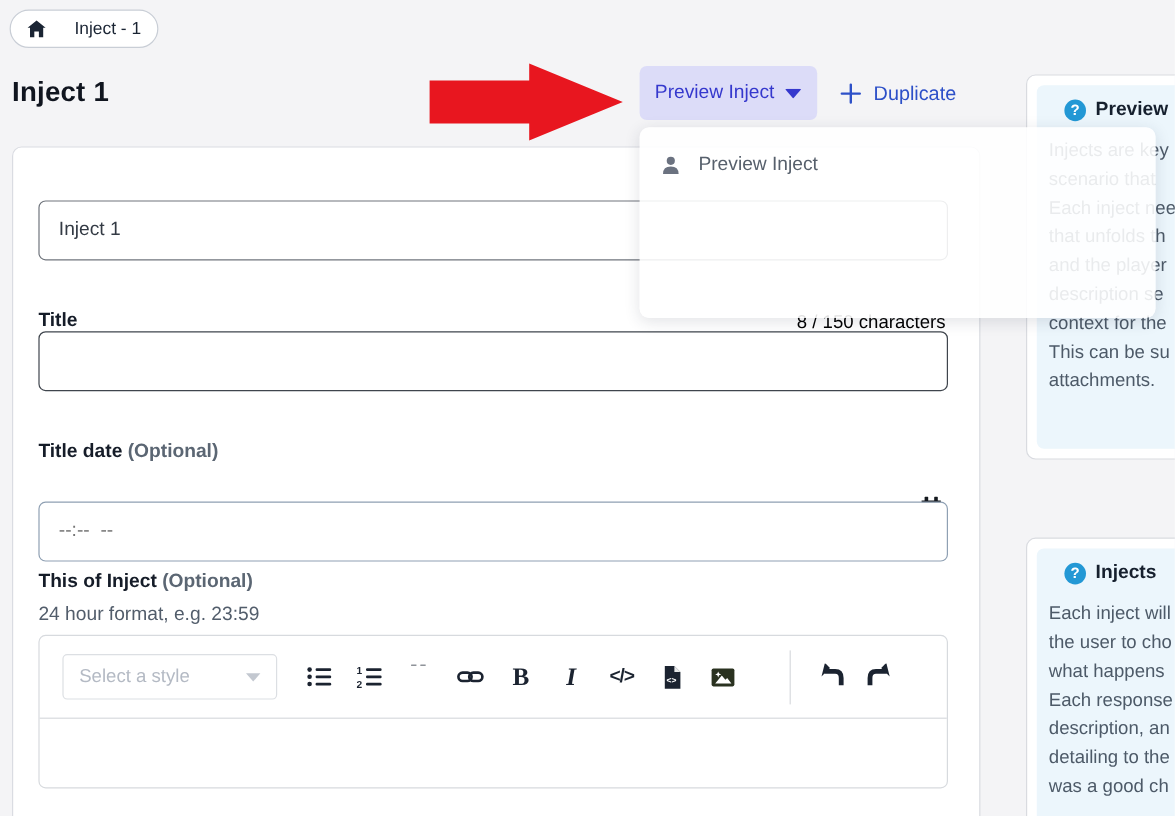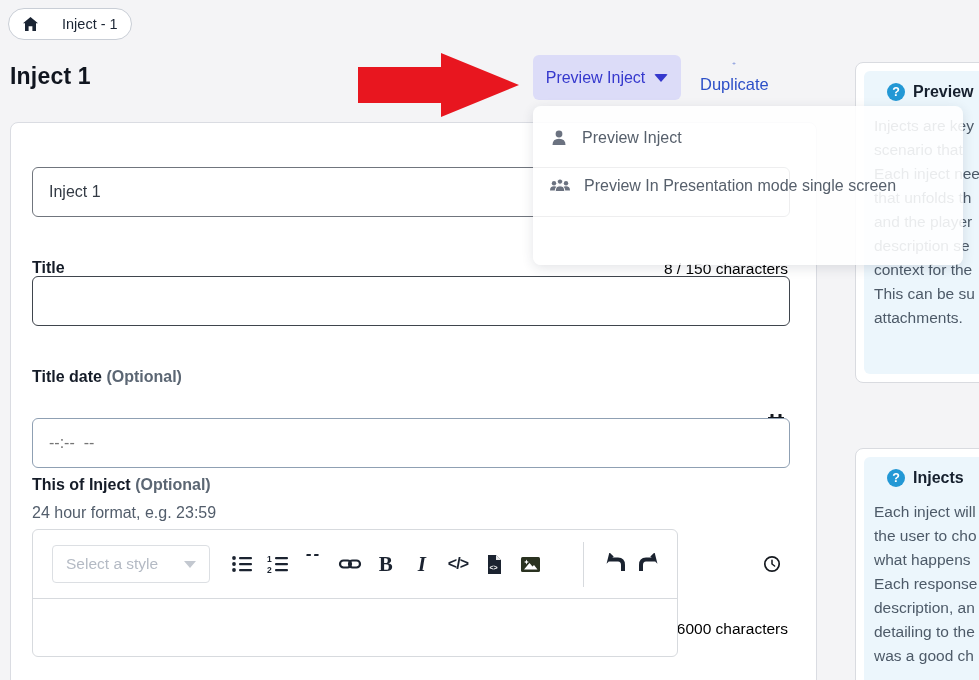--- a/index.html
+++ b/index.html
@@ -13,39 +13,39 @@
   .chip-label { font-size:14.5px; font-weight:500; color:#1a2433;margin-left:16px; }
 
   
   .page-title { position:absolute; left:10px; top:63px; font-size:23px; font-weight:700; color:#10151f; letter-spacing:.2px; }
 
   
   .preview-btn { position:absolute; left:533px; top:55px; width:148px; height:45px; background:#dcdcf8; border:none;
                  border-radius:6px; display:flex; align-items:center; justify-content:center; gap:9px; cursor:pointer; }
   .preview-btn span { font-size:16px; color:#3538cd; font-weight:500; }
   .caret-down { width:0; height:0; border-left:7px solid transparent; border-right:7px solid transparent; border-top:8px solid #3538cd; border-radius:2px; }
-  .dup-btn { position:absolute; left:700px; top:62px; height:32px; display:flex; align-items:center; gap:10px; background:none; border:none; cursor:pointer;flex-direction:column; }
+  .dup-btn { position:absolute; left:700px; top:62px; height:32px; display:flex; align-items:center; gap:10px; background:none; border:none; cursor:pointer; }
   .dup-btn span { font-size:16.5px; color:#2d50c8; font-weight:500; }
 
   
   .red-arrow { position:absolute; left:356px; top:50px; }
 
   
   .main-card { position:absolute; left:10px; top:122px; width:807px; height:600px; background:#fff;
                border:1px solid #dadce2; border-radius:8px 8px 0 0; }
   .f-label { position:absolute; left:21px; font-size:16px; font-weight:700; color:#151c28; }
   .f-label .opt { font-weight:700; color:#5b6673; }
   .f-input { position:absolute; left:21px; width:758px; height:50px; border-radius:6px; background:#fff;
              font-family:"Liberation Sans",sans-serif; font-size:16px; color:#333a44; padding:0 16px; outline:none; }
   .counter { position:absolute; right:28px; font-size:15.5px; color:#000000; }
   .hint { position:absolute; left:21px; font-size:16px; color:#525d6b; }
   .icon-in-field { position:absolute; }
 
   
-  .editor { position:absolute; left:21px; top:406px; width:646px; height:128px; border:1px solid #d7dade; border-radius:6px; background:#fff; }
+  .editor { position:absolute; left:21px; top:406px; width:758px; height:128px; border:1px solid #d7dade; border-radius:6px; background:#fff; }
   .toolbar { height:69px; border-bottom:1px solid #d7dade; display:flex; align-items:center; padding:0 9px; }
   .style-select { width:179px; height:38px; border:1px solid #dcdfe3; border-radius:4px; margin-left:10px; margin-right:14px;
                   display:flex; align-items:center; justify-content:space-between; padding:0 13px; cursor:default; }
   .style-select span { font-size:15.5px; color:#b4bac4; }
   .caret-sm { width:0; height:0; border-left:6px solid transparent; border-right:6px solid transparent; border-top:7px solid #c3c8d0; }
   .tbtn { width:42px; height:42px; display:flex; align-items:center; justify-content:center; background:none; border:none; cursor:pointer; color:#1b2330; }
   .tb-quote { font-family:"DejaVu Serif","Liberation Serif",serif; font-size:34px; font-weight:700; line-height:10px; height:20px; overflow:hidden; color:#1b2330; }
   .tb-bold { font-size:21px; font-weight:800; font-family:"Liberation Serif",serif; }
   .tb-italic { font-size:21px; font-weight:700; font-style:italic; font-family:"Liberation Serif",serif; }
   .tb-code { font-size:16px; font-weight:700; letter-spacing:-1px; }
@@ -244,27 +244,15 @@
   <div class="menu">
     <div class="menu-item">
       <svg width="20" height="20" viewBox="0 0 20 20">
           <g fill="#6b7280">
             <circle cx="10" cy="6" r="3.4"></circle>
             <path d="M3.5 17 Q3.5 10.8 10 10.8 Q16.5 10.8 16.5 17 Z"></path>
           </g>
         </svg>
       <span>Preview Inject</span>
     </div>
-    <div class="menu-item">
-      <svg width="22" height="20" viewBox="0 0 22 20">
-          <g fill="#6b7280">
-            <circle cx="5" cy="7.3" r="2.2"></circle>
-            <circle cx="17" cy="7.3" r="2.2"></circle>
-            <path d="M1 14.5 Q1 10.3 5 10.3 Q9 10.3 9 14.5 Z M13 14.5 Q13 10.3 17 10.3 Q21 10.3 21 14.5 Z"></path>
-            <circle cx="11" cy="5.6" r="2.7" stroke="#fff" stroke-width="1"></circle>
-            <path d="M6.2 15.5 Q6.2 9.8 11 9.8 Q15.8 9.8 15.8 15.5 Z" stroke="#fff" stroke-width="1"></path>
-          </g>
-        </svg>
-      <span>Preview In Presentation mode single screen</span>
-    </div>
   </div>
 
 </div>
 
 </body></html>

